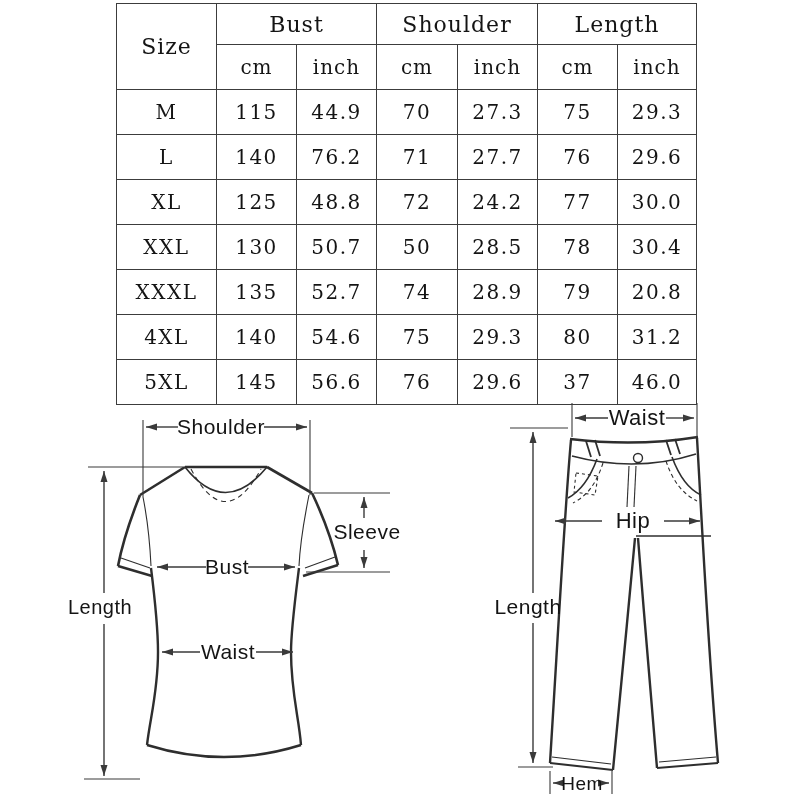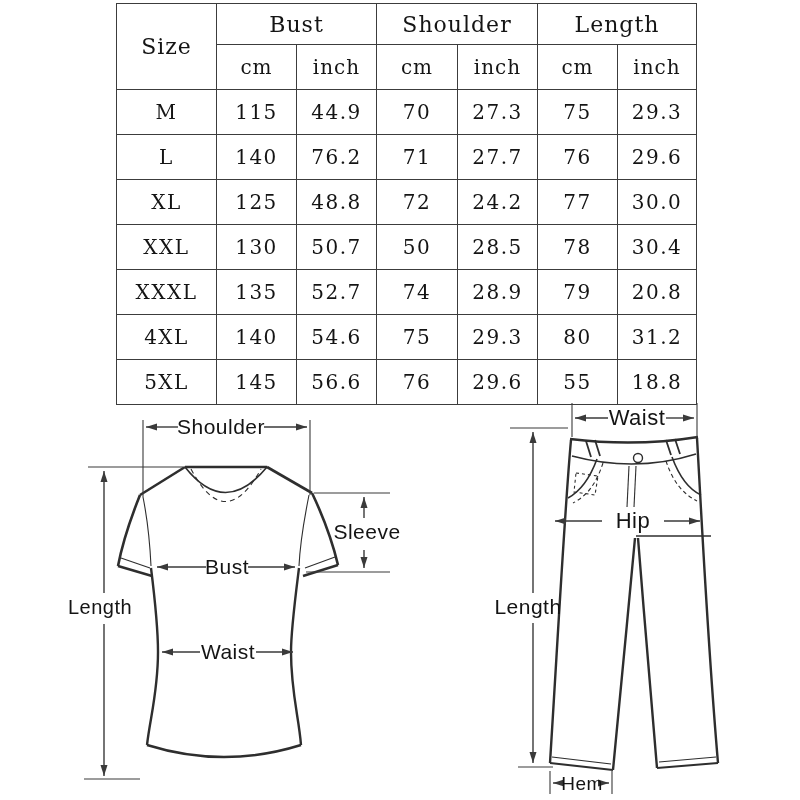--- a/index.html
+++ b/index.html
@@ -112,22 +112,22 @@
       <td>29.3</td>
       <td>80</td>
       <td>31.2</td>
     </tr>
     <tr class="data">
       <td>5XL</td>
       <td>145</td>
       <td>56.6</td>
       <td>76</td>
       <td>29.6</td>
-      <td>55</td>
-      <td>18.8</td>
+      <td>37</td>
+      <td>46.0</td>
     </tr>
   </tbody>
 </table>
 
 <svg style="left:20px;top:400px" width="410" height="400" viewBox="0 0 410 400">
   <defs>
     <marker id="arrT" markerUnits="userSpaceOnUse" markerWidth="13" markerHeight="9" refX="12" refY="4.5" orient="auto">
       <path d="M12,4.5 L1,1 L1,8 Z" fill="#3a3a3a"></path>
     </marker>
   </defs>

